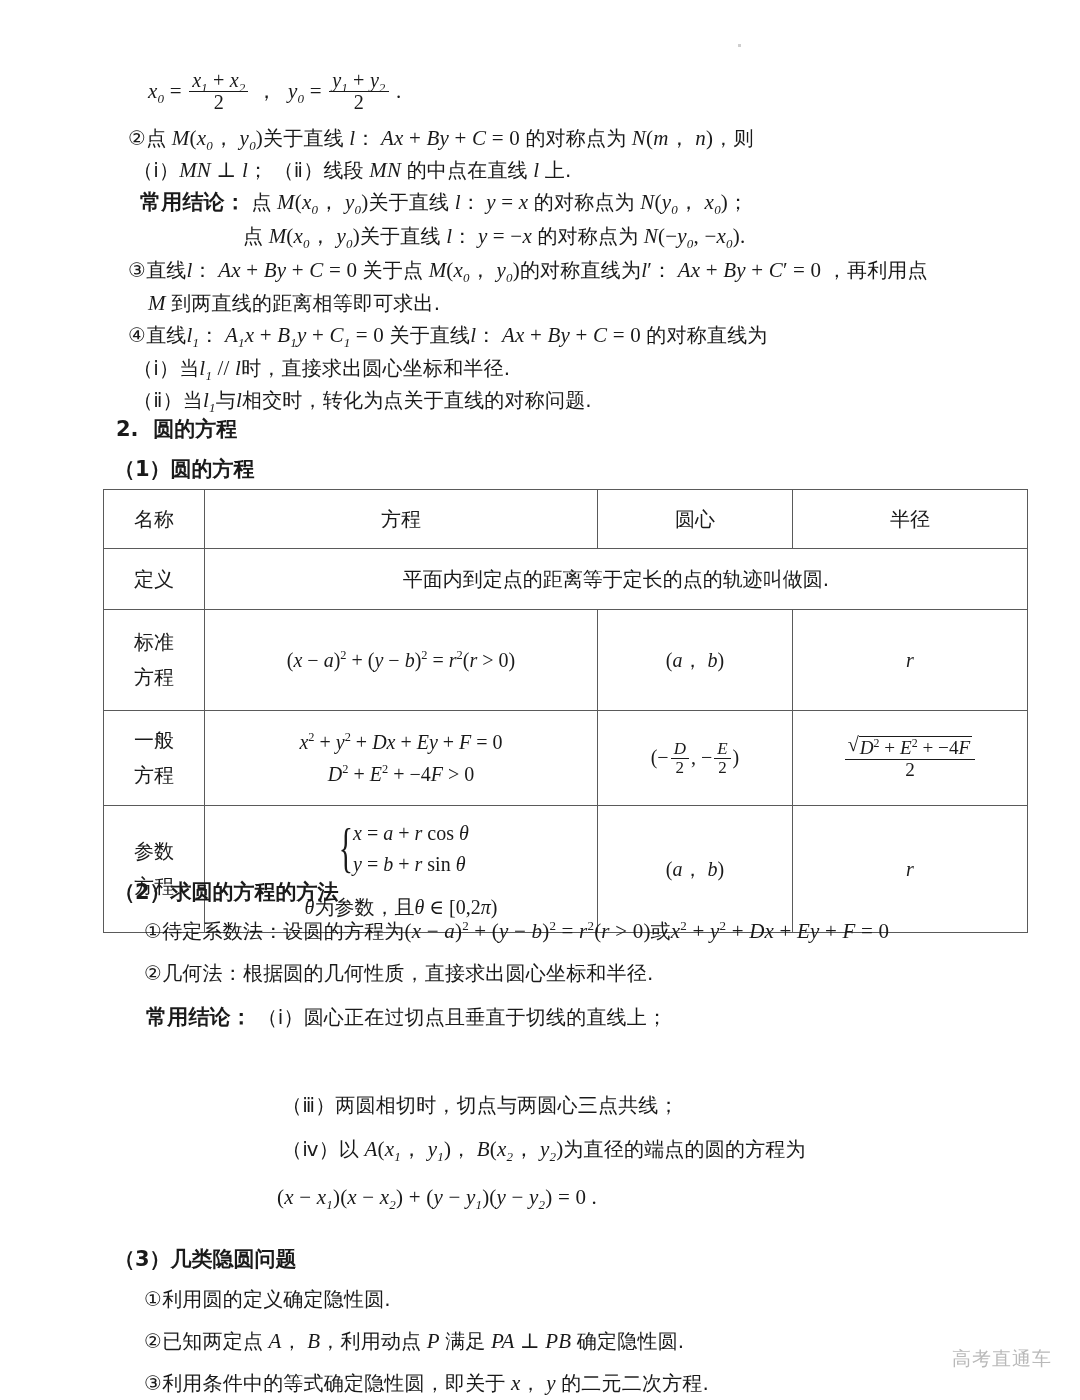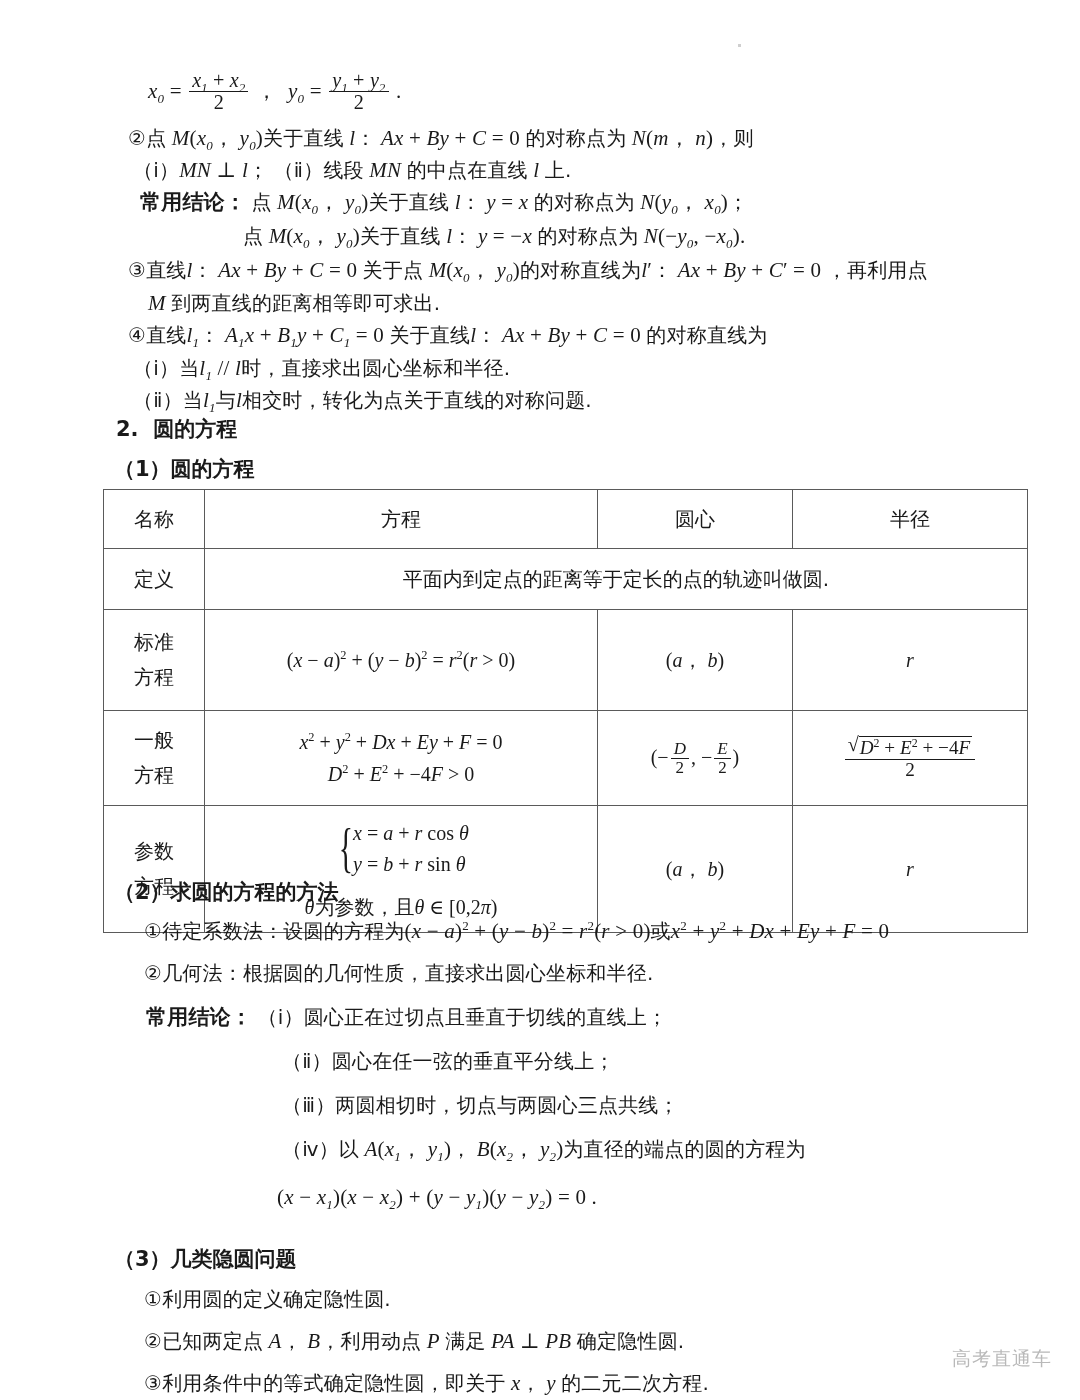--- a/index.html
+++ b/index.html
@@ -322,23 +322,20 @@
 
   <div class="abs line" style="left:146px; top:1007px;">
     <span class="bold-cn">常用结论：</span>
     <span class="cn">（ⅰ）</span><span class="cn">圆心正在过切点且垂直于切线的直线上；</span>
   </div>
 
   <div class="abs line" style="left:144px; top:963px;">
     <span class="circnum">②</span><span class="cn">几何法：根据圆的几何性质，直接求出圆心坐标和半径.</span>
   </div>
 
-  <div class="abs line" style="left:282px; top:1051px;">
-    <span class="cn">（ⅱ）</span><span class="cn">圆心在任一弦的垂直平分线上；</span>
-  </div>
 
   <div class="abs line" style="left:282px; top:1095px;text-align:center;">
     <span class="cn">（ⅲ）</span><span class="cn">两圆相切时，切点与两圆心三点共线；</span>
   </div>
 
   <div class="abs line" style="left:282px; top:1139px;">
     <span class="cn">（ⅳ）</span><span class="cn">以</span> <span class="mathit">A</span><span class="upr">(</span><span class="mathit">x</span><sub class="ix mathit">1</sub><span class="upr">， </span><span class="mathit">y</span><sub class="ix mathit">1</sub><span class="upr">)</span><span class="cn">，</span>
     <span class="mathit">B</span><span class="upr">(</span><span class="mathit">x</span><sub class="ix mathit">2</sub><span class="upr">， </span><span class="mathit">y</span><sub class="ix mathit">2</sub><span class="upr">)</span><span class="cn">为直径的端点的圆的方程为</span>
   </div>
 

